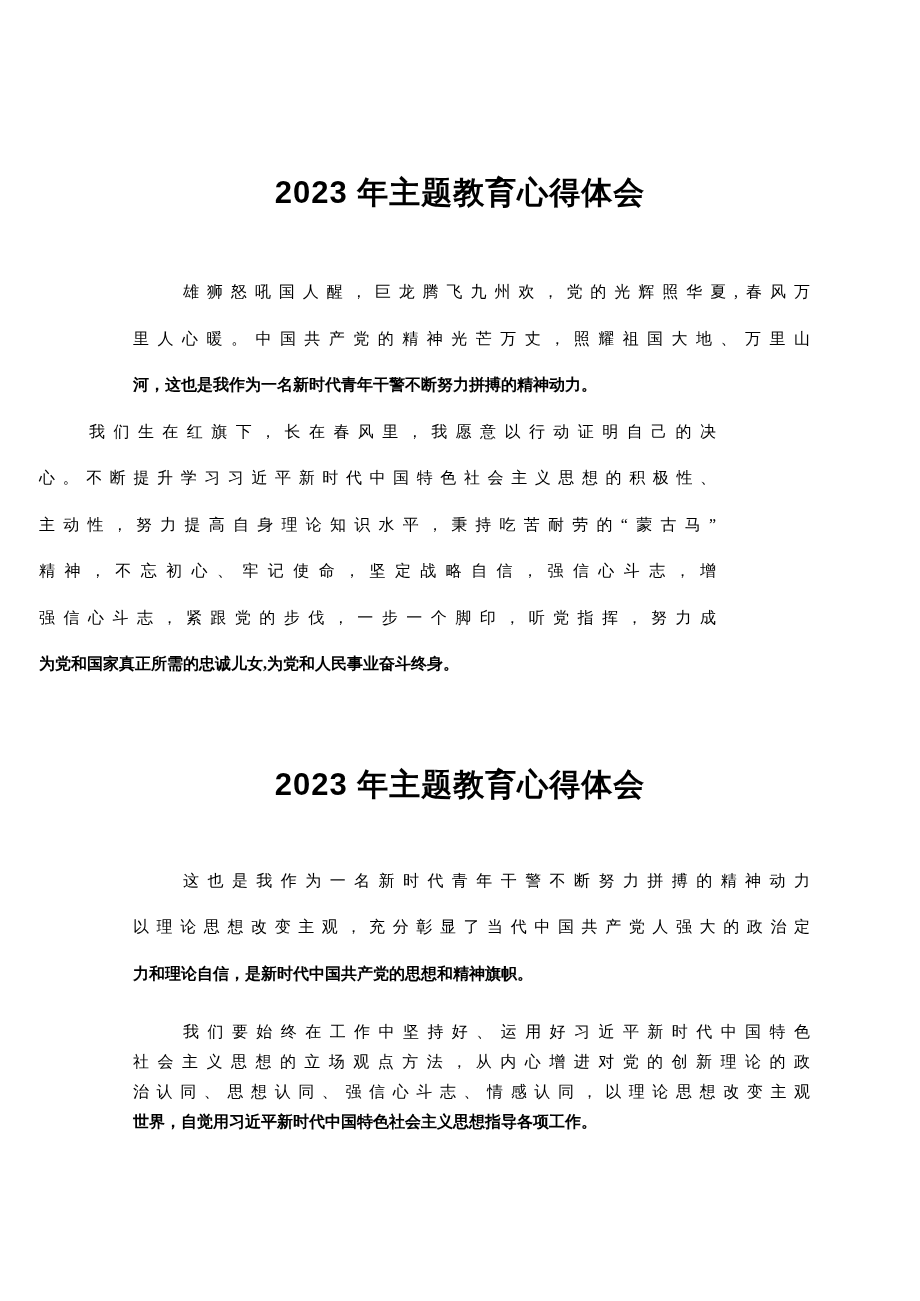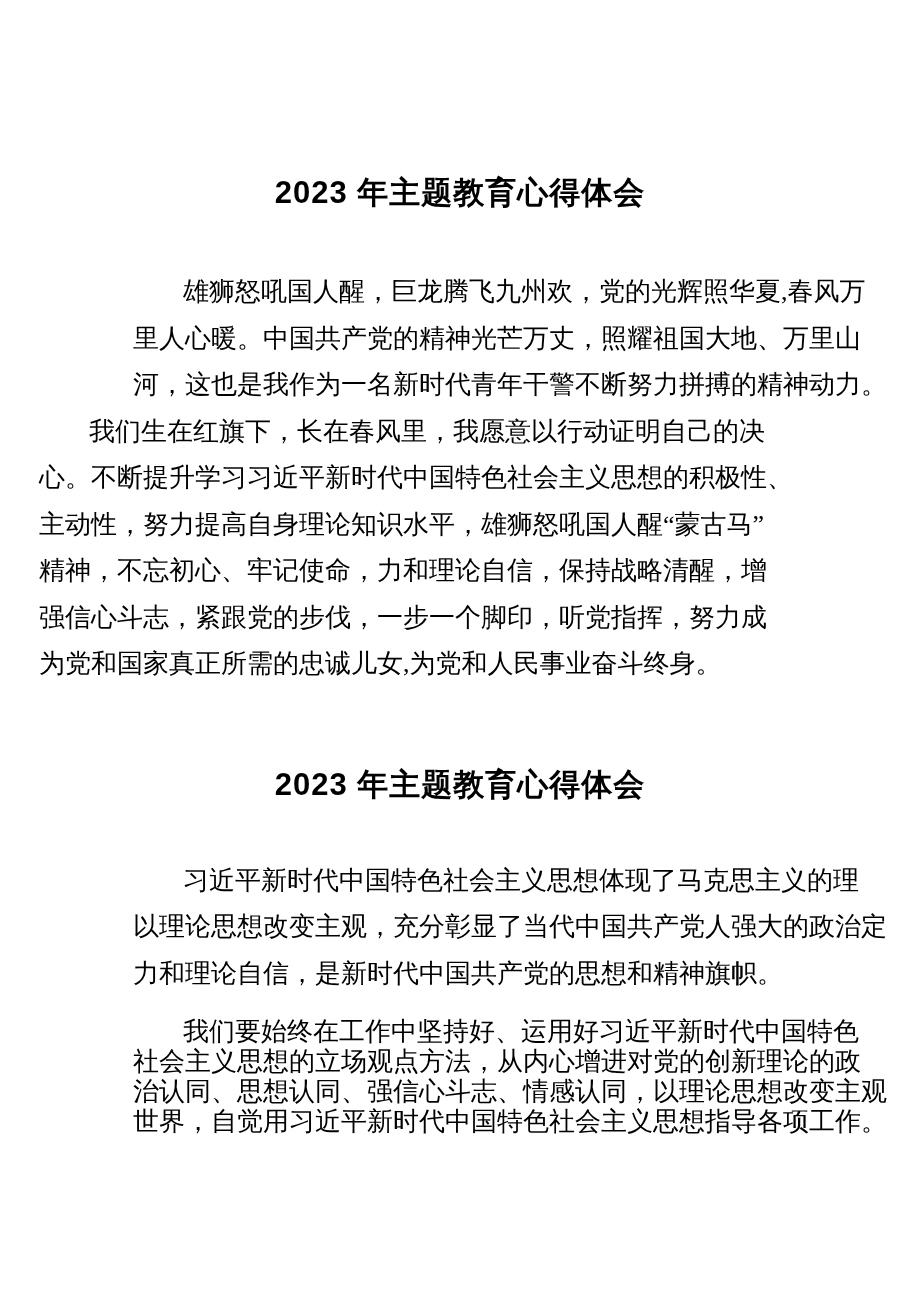--- a/index.html
+++ b/index.html
@@ -22,58 +22,58 @@
     font-size: 31px;
     line-height: 40px;
     text-align: center;
     letter-spacing: 1px;
   }
   .doc-title.s0 { margin-top: 173px; }
   .doc-title.s1 { margin-top: 77px; }
   .paragraph {
     margin-left: 133px;
     width: 677px;
-    font-size: 26px;
+    font-size: 16px;
     line-height: 46.5px;
   }
   .paragraph.s0.p0 { margin-top: 56px; }
   .paragraph.s0.p1 { margin-top: 0; margin-left: 39px; }
   .paragraph.s1.p0 { margin-top: 53px; }
   .paragraph.s1.p1 { margin-top: 20px; line-height: 30px; }
   .line {
     text-align: justify;
     text-align-last: justify;
     text-justify: inter-ideograph;
     white-space: nowrap;
   }
   .line-first { text-indent: 50px; }
-  .line-last  { text-align-last: left; }
+  .line-last  { text-align-last: left; font-weight: bold; }
 </style>
 </head>
 <body>
 
 <div class="page">
   <div id="doc-root">
       <div class="doc-title s0">2023 年主题教育心得体会</div>
       <div class="paragraph s0 p0">
         <div class="line line-first">雄狮怒吼国人醒，巨龙腾飞九州欢，党的光辉照华夏,春风万</div>
         <div class="line">里人心暖。中国共产党的精神光芒万丈，照耀祖国大地、万里山</div>
         <div class="line line-last">河，这也是我作为一名新时代青年干警不断努力拼搏的精神动力。</div>
       </div>
       <div class="paragraph s0 p1">
         <div class="line line-first">我们生在红旗下，长在春风里，我愿意以行动证明自己的决</div>
         <div class="line">心。不断提升学习习近平新时代中国特色社会主义思想的积极性、</div>
-        <div class="line">主动性，努力提高自身理论知识水平，雄狮怒吼国人醒“蒙古马”</div>
-        <div class="line">精神，不忘初心、牢记使命，力和理论自信，保持战略清醒，增</div>
+        <div class="line">主动性，努力提高自身理论知识水平，秉持吃苦耐劳的“蒙古马”</div>
+        <div class="line">精神，不忘初心、牢记使命，坚定战略自信，强信心斗志，增</div>
         <div class="line">强信心斗志，紧跟党的步伐，一步一个脚印，听党指挥，努力成</div>
         <div class="line line-last">为党和国家真正所需的忠诚儿女,为党和人民事业奋斗终身。</div>
       </div>
       <div class="doc-title s1">2023 年主题教育心得体会</div>
       <div class="paragraph s1 p0">
-        <div class="line line-first">习近平新时代中国特色社会主义思想体现了马克思主义的理</div>
+        <div class="line line-first">这也是我作为一名新时代青年干警不断努力拼搏的精神动力</div>
         <div class="line">以理论思想改变主观，充分彰显了当代中国共产党人强大的政治定</div>
         <div class="line line-last">力和理论自信，是新时代中国共产党的思想和精神旗帜。</div>
       </div>
       <div class="paragraph s1 p1">
         <div class="line line-first">我们要始终在工作中坚持好、运用好习近平新时代中国特色</div>
         <div class="line">社会主义思想的立场观点方法，从内心增进对党的创新理论的政</div>
         <div class="line">治认同、思想认同、强信心斗志、情感认同，以理论思想改变主观</div>
         <div class="line line-last">世界，自觉用习近平新时代中国特色社会主义思想指导各项工作。</div>
       </div>
     </div>

